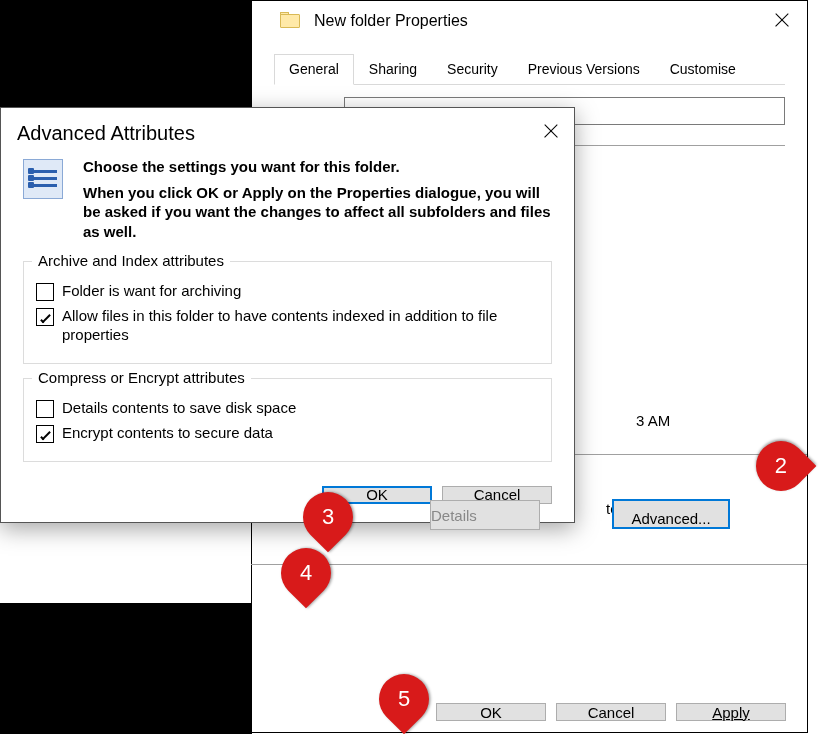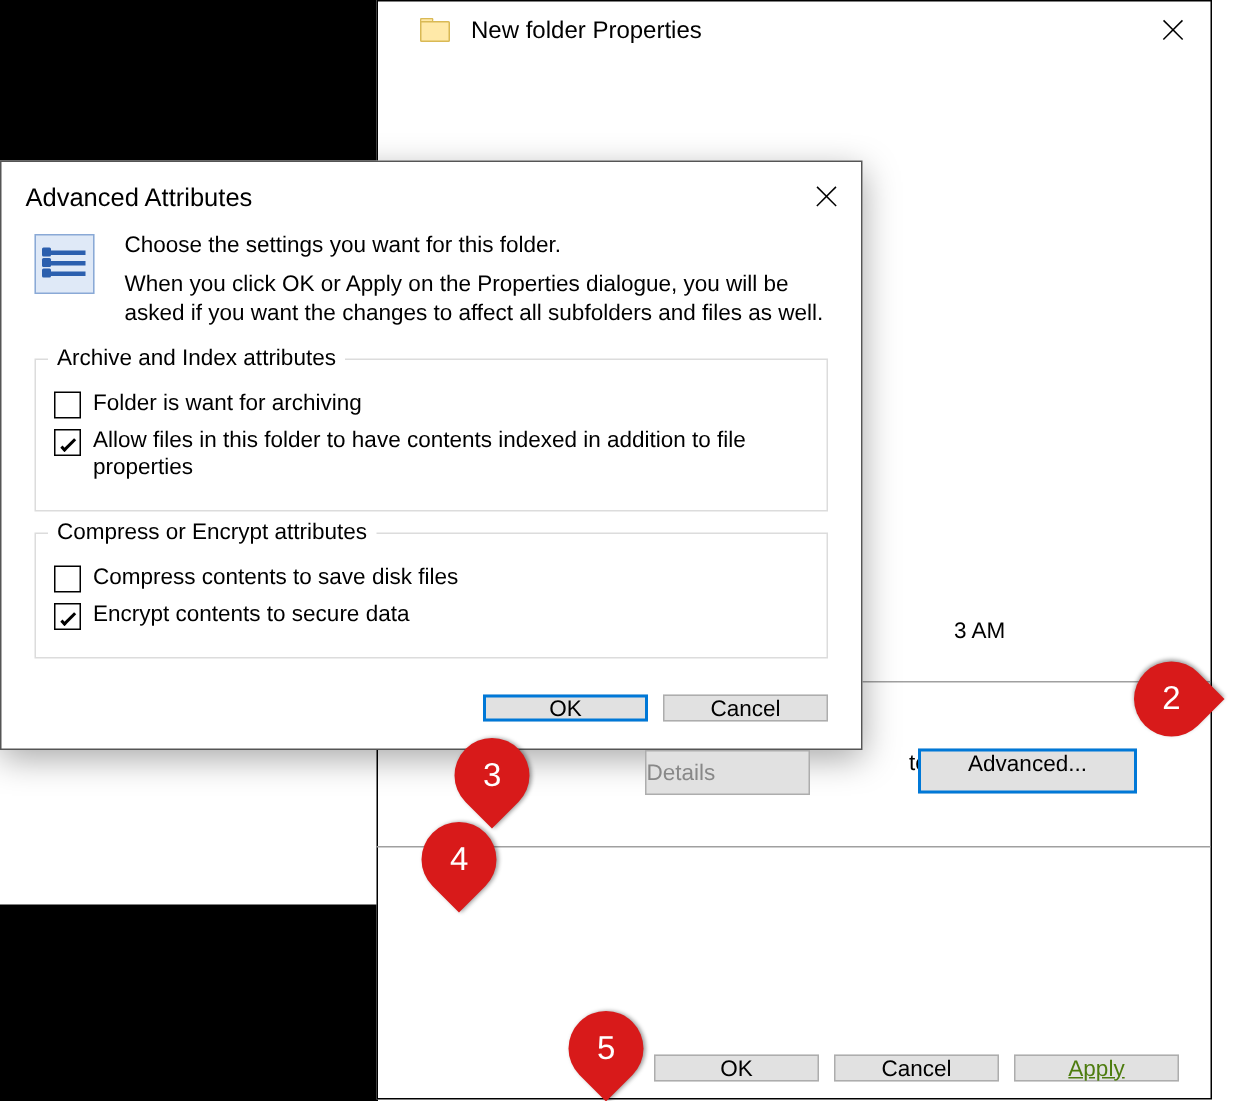--- a/index.html
+++ b/index.html
@@ -86,22 +86,22 @@
   }
   .props-namefield {
     border: 1px solid #7a7a7a;
     height: 28px;
     margin-left: 70px;
     margin-bottom: 20px;
   }
   .props-sep { border: none; border-top: 1px solid #a0a0a0; margin: 16px 0 12px 0; }
 
   .advanced-btn {
-    display: inline-flex; align-items: flex-start; justify-content: center;
-    width: 146px; height: 30px;
+    display: inline-flex; align-items: flex-end; justify-content: center;
+    width: 118px; height: 30px;
     background: #e1e1e1; border: 2px solid #0078d7;
     font-size: 15px;
   }
   .apply-note {
     position: absolute; left: 360px; top: 452px; font-size: 15px;
   }
   .props-time {
     position: absolute; left: 360px; top: 389px; font-size: 15px;
   }
 
@@ -109,34 +109,34 @@
     position: absolute; left: 0; right: 0; bottom: 12px;
     display: flex; justify-content: flex-end; gap: 10px;
     padding: 0 22px;
   }
   .win-btn {
     width: 110px; height: 18px;
     display: inline-flex; align-items: center; justify-content: center;
     background: #e1e1e1; border: 1px solid #adadad;
     font-size: 15px;
   }
-  .win-btn.disabled { color: #4d7c0f; text-decoration: underline; }
+  .win-btn.disabled { color: #000000; text-decoration: underline; }
 
   
   .adv-dialog {
     position: absolute;
     left: 0; top: 107px;
     width: 575px;
     background: #fff;
     border: 1px solid #555;
     box-shadow: 0 6px 22px rgba(0,0,0,0.35);
     padding-bottom: 18px;
   }
   .adv-title {
-    font-size: 17px;
+    font-size: 20px;
     padding: 14px 0 8px 16px;
     position: relative;
   }
   .adv-close {
     position: absolute; right: 8px; top: 10px;
     width: 30px; height: 26px;
     display: flex; align-items: center; justify-content: center;
   }
   .adv-body { padding: 4px 22px 0 22px; }
   .adv-head {
@@ -151,21 +151,21 @@
   .adv-settings-icon::before {
     content: ""; position: absolute; left: 5px; top: 10px;
     width: 28px; height: 3px; background: #2b5fae;
     box-shadow: 0 7px 0 #2b5fae, 0 14px 0 #2b5fae;
   }
   .adv-settings-icon::after {
     content: ""; position: absolute; left: 4px; top: 8px;
     width: 6px; height: 6px; border-radius: 1px; background: #2b5fae;
     box-shadow: 0 7px 0 #2b5fae, 0 14px 0 #2b5fae;
   }
-  .adv-head-text p { margin: 0 0 6px 0; font-size: 15px; line-height: 1.3; }
+  .adv-head-text p { margin: 0 0 6px 0; font-size: 15px; line-height: 1.3; font-weight: bold; }
 
   .fieldset {
     border: 1px solid #dcdcdc;
     margin: 10px 0 14px 0;
     padding: 14px 12px 12px 12px;
     position: relative;
   }
   .fieldset .legend {
     position: absolute; top: -10px; left: 8px;
     background: #fff; padding: 0 6px;
@@ -239,20 +239,31 @@
     <div class="folder-icon">
       <div class="f-tab"></div>
         <div class="f-back"></div>
     </div>
     <div class="props-title">New folder Properties</div>
     <div class="props-close">
         <div class="x-glyph"></div>
       </div>
   </div>
 
+  <div class="props-body">
+    <div class="tabs">
+      <div class="tab active">General</div>
+      <div class="tab">Sharing</div>
+      <div class="tab">Security</div>
+      <div class="tab">Previous Versions</div>
+      <div class="tab">Customise</div>
+    </div>
+    <div class="props-namefield"></div>
+    <hr class="props-sep" style="margin-top:0;">
+  </div>
 </div>
 
 <div class="props-time" style="left:636px; top:412px;">3 AM</div>
 <div style="position:absolute; left:251px; right:24px; top:438px;">
     <hr class="props-sep">
   </div>
 <div class="apply-note" style="left:606px; top:500px;">to files in folder)</div>
 <div style="position:absolute; left:612px; top:499px;">
   <div class="advanced-btn">
       <span>Advanced...</span>
@@ -299,21 +310,21 @@
       <div class="chk-row">
         <div class="chk checked"></div>
         <div class="chk-label">Allow files in this folder to have contents indexed in addition to file properties</div>
       </div>
     </div>
 
     <div class="fieldset">
       <div class="legend">Compress or Encrypt attributes</div>
       <div class="chk-row">
         <div class="chk"></div>
-        <div class="chk-label">Compress contents to save disk files</div>
+        <div class="chk-label">Details contents to save disk space</div>
       </div>
       <div class="chk-row">
         <div class="chk checked"></div>
         <div class="chk-label">Encrypt contents to secure data</div>
       </div>
     </div>
   </div>
 
   <div class="details-btn">
       <span>Details</span>

